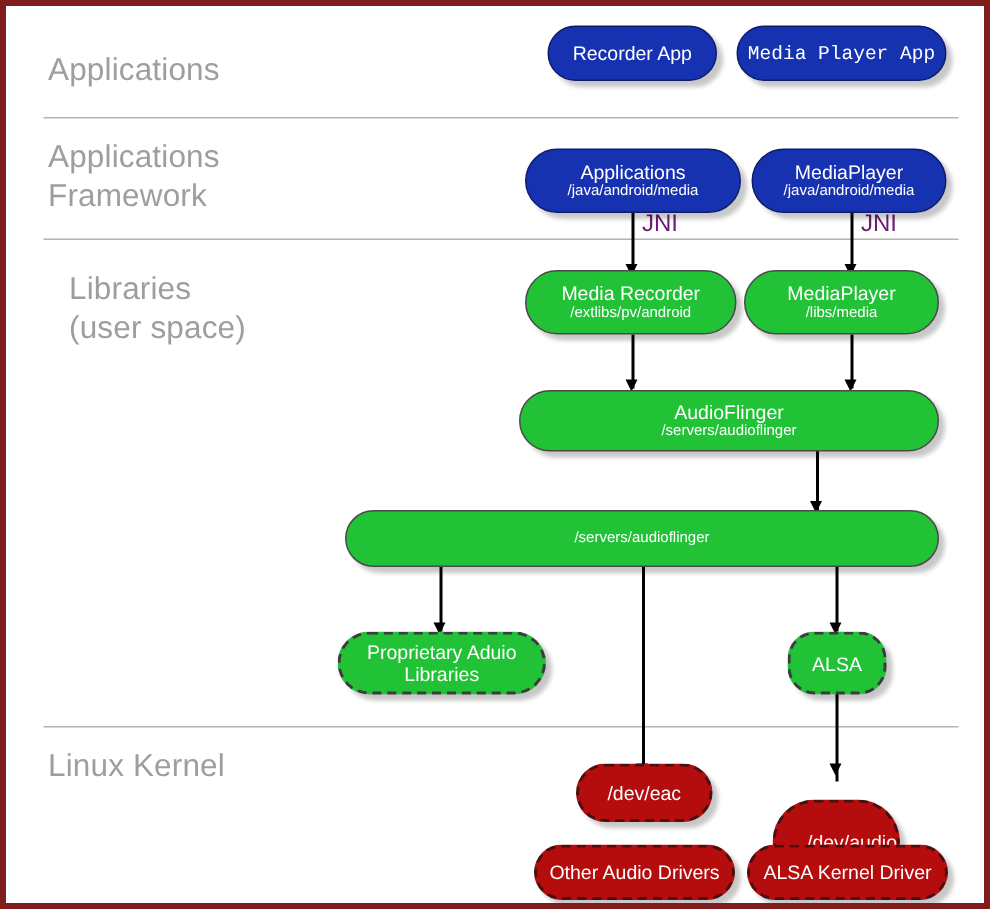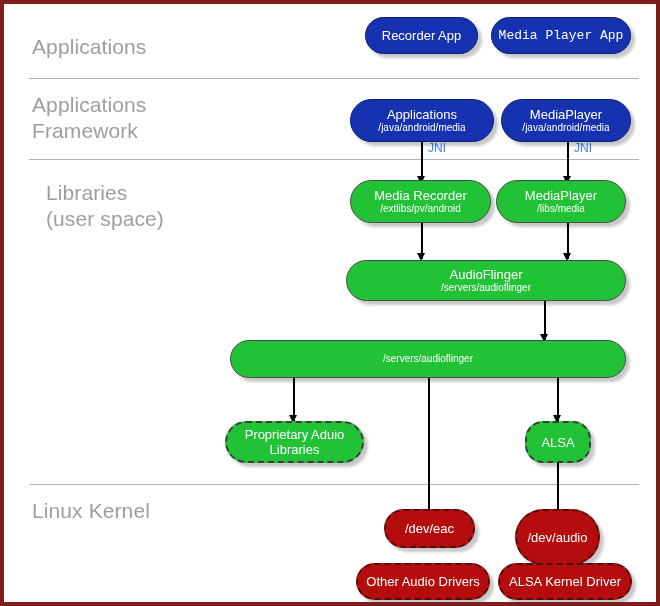--- a/index.html
+++ b/index.html
@@ -49,22 +49,22 @@
   .arrowhead {
     position: absolute;
     width: 0;
     height: 0;
     border-left: 4.5px solid transparent;
     border-right: 4.5px solid transparent;
     border-top: 8px solid #000000;
   }
   .jni-label {
     position: absolute;
-    font-size: 12px;
-    color: #3b82f6;
+    font-size: 16px;
+    color: #701a75;
   }
 
   
   .node {
     position: absolute;
     box-sizing: border-box;
     border-radius: 999px;
     display: flex;
     flex-direction: column;
     align-items: center;
@@ -188,21 +188,21 @@
   </div>
 
   <div class="node green dashed" style="left:521px; top:417px; width:66px; height:42px; border-radius:18px;">
     <div class="title">ALSA</div>
   </div>
 
   <div class="node red" style="left:380px; top:505px; width:91px; height:39px;">
     <div class="title">/dev/eac</div>
   </div>
 
-  <div class="node red" style="left:511px; top:505px; width:85px; height:56px;">
+  <div class="node red" style="left:511px; top:529px; width:85px; height:56px;align-items:flex-end;">
     <div class="title">/dev/audio</div>
   </div>
 
   <div class="node red" style="left:352px; top:559px; width:134px; height:37px;align-items:center;">
     <div class="title">Other Audio Drivers</div>
   </div>
 
   <div class="node red" style="left:494px; top:559px; width:134px; height:37px;">
     <div class="title">ALSA Kernel Driver</div>
   </div>

